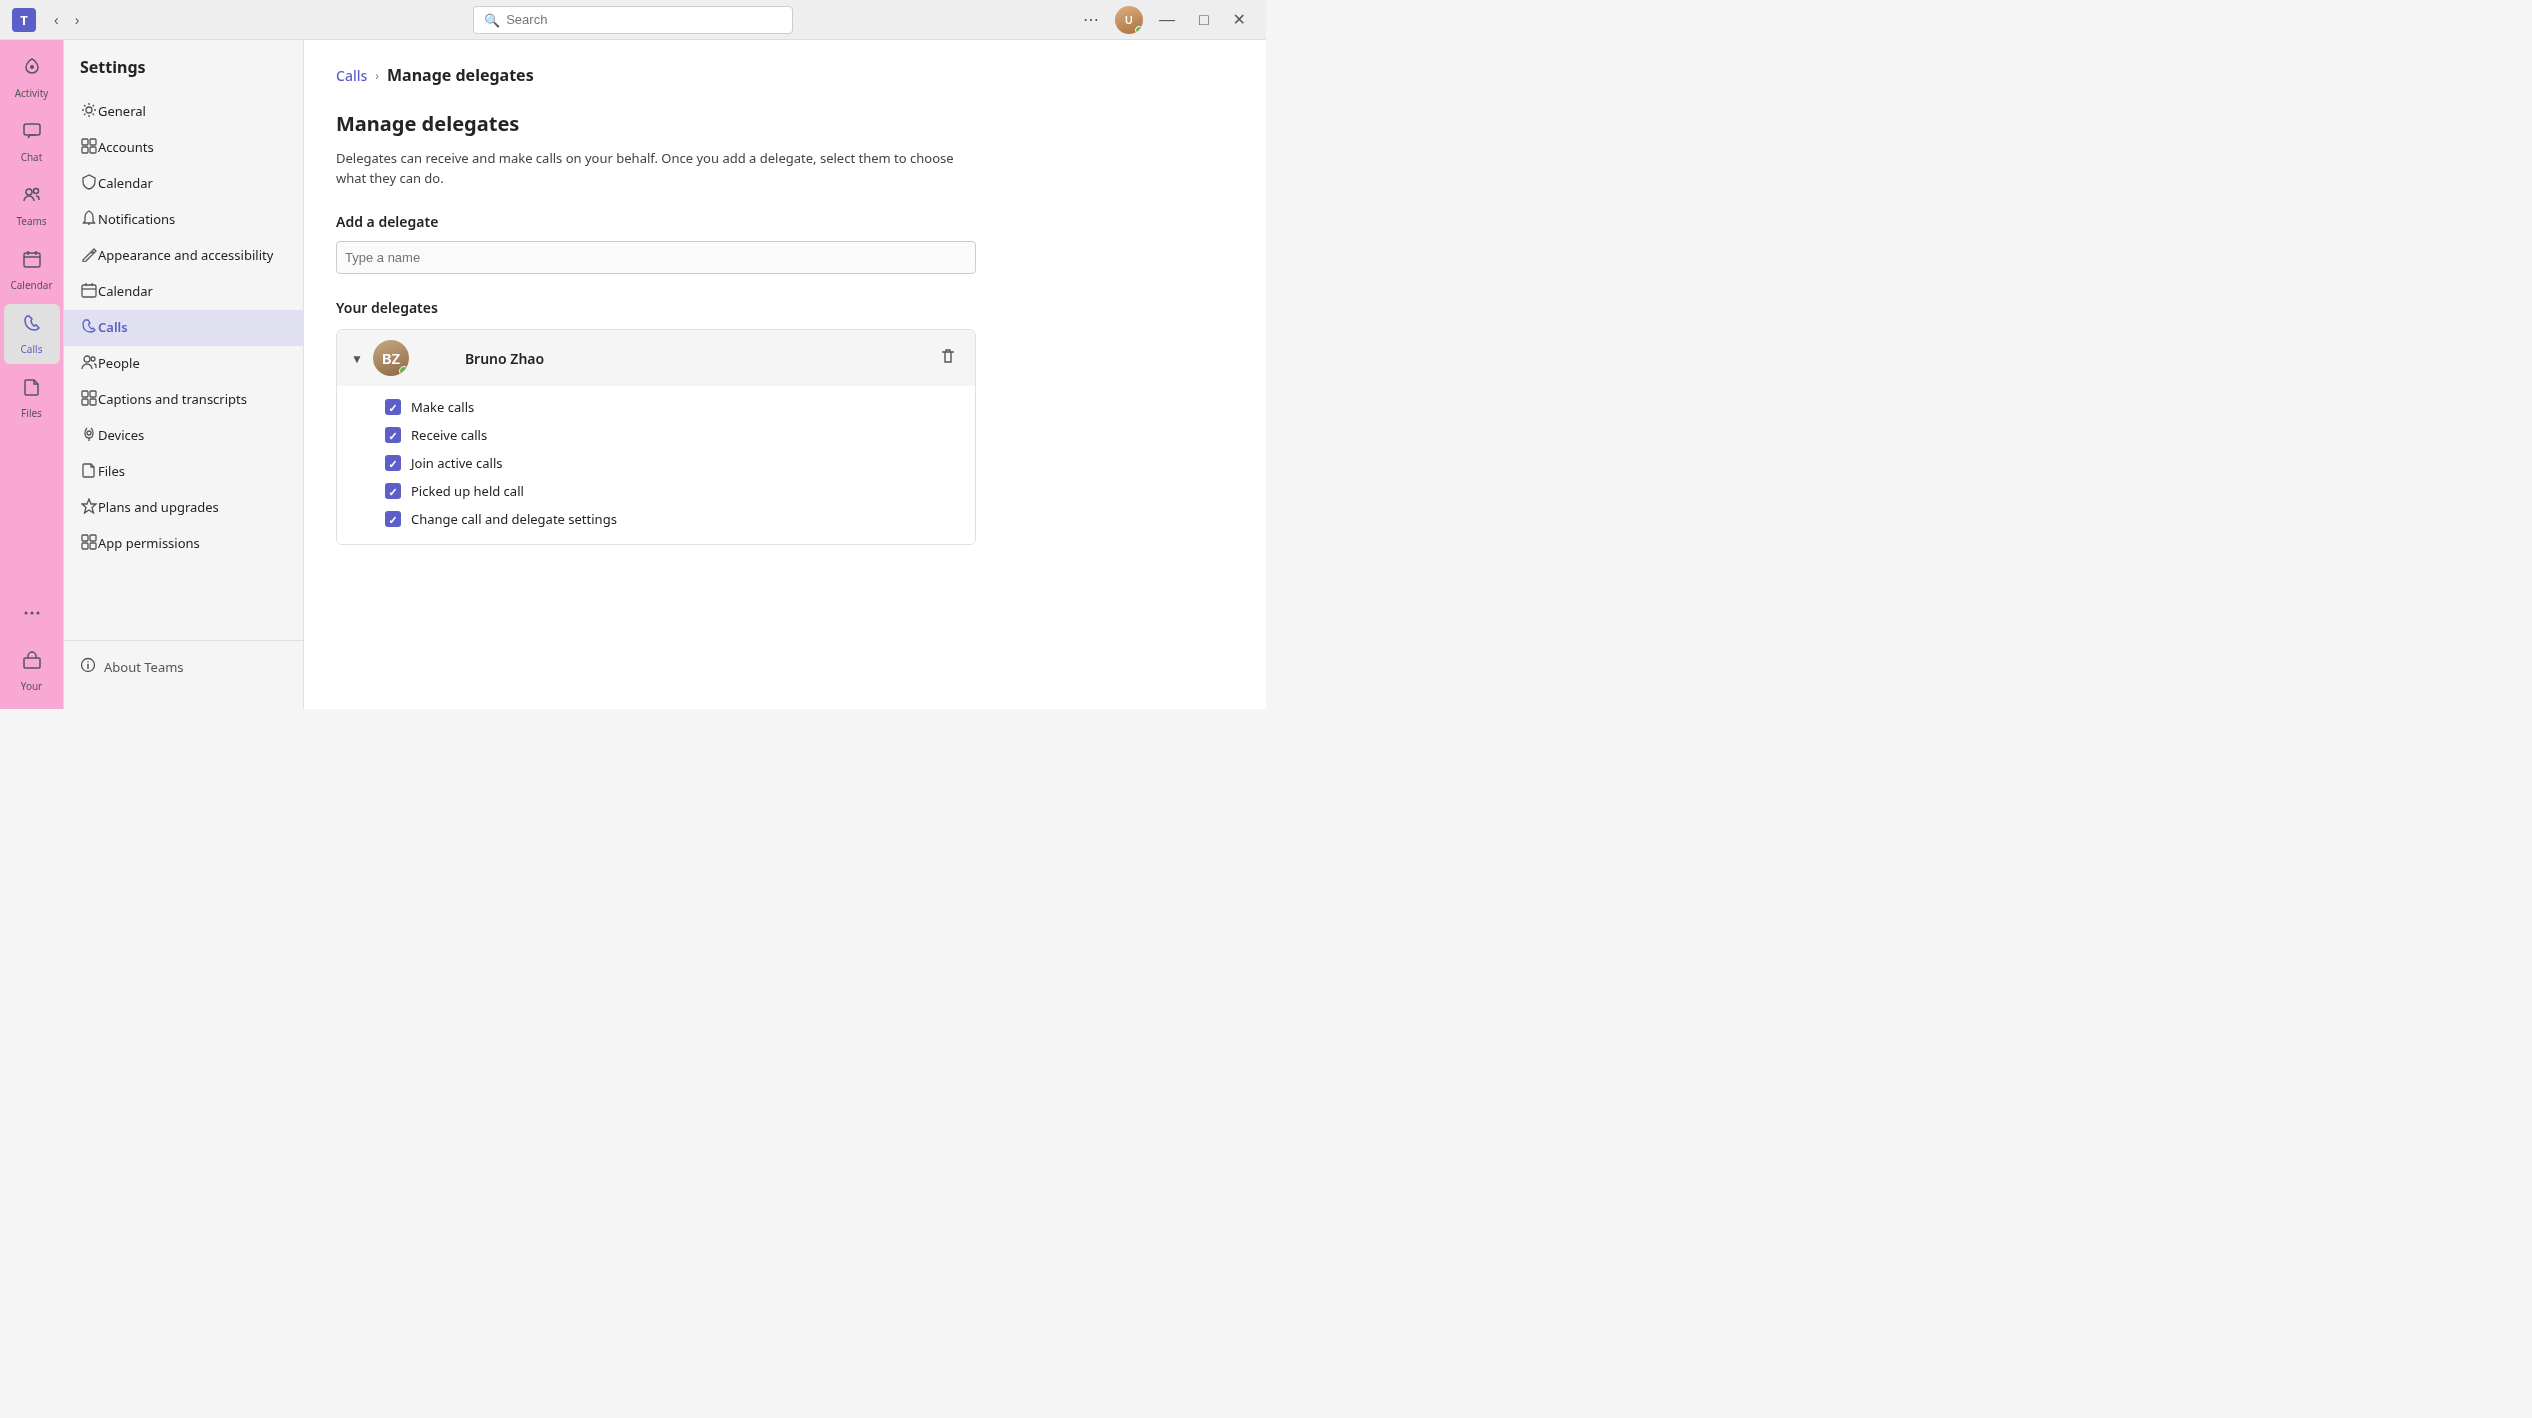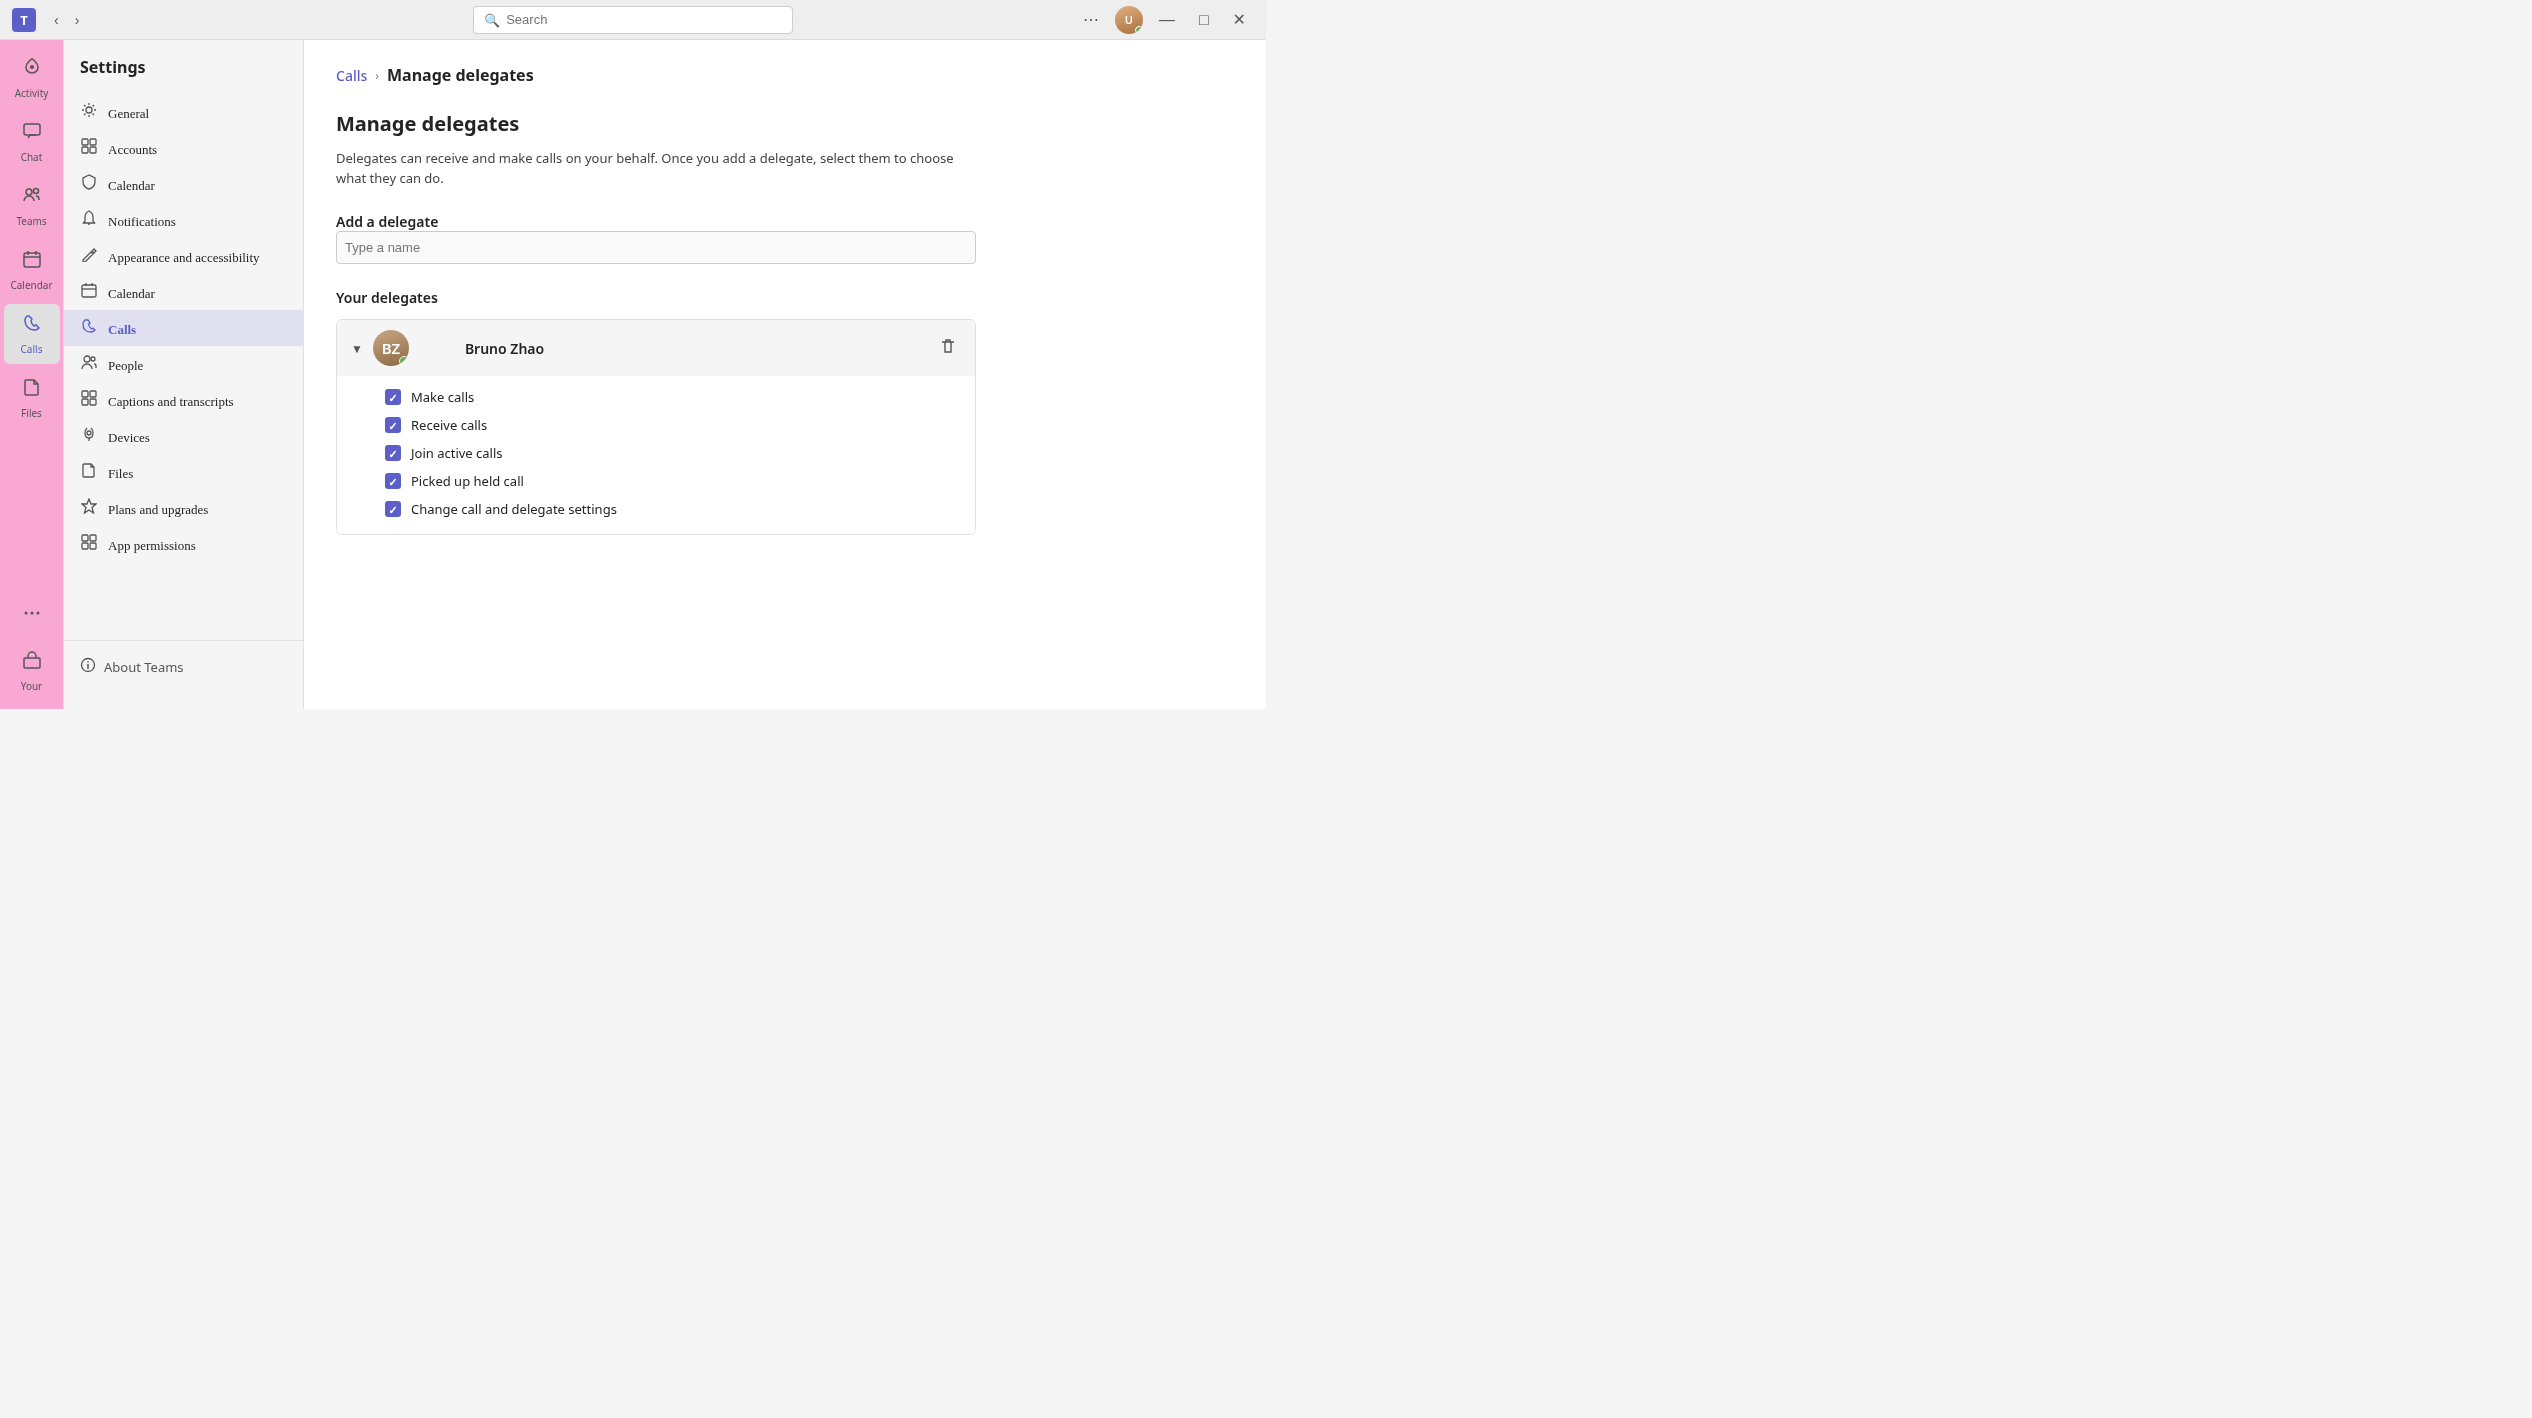--- a/index.html
+++ b/index.html
@@ -161,28 +161,26 @@
       font-weight: 700;
       padding: 0 16px 16px 16px;
       color: #242424;
     }
     .settings-menu {
       flex: 1;
       overflow-y: auto;
     }
     .settings-menu-item {
       display: flex;
-      align-items: flex-end;
+      align-items: flex-start;
       padding: 8px 16px;
       cursor: pointer;
-      gap: 10px;
       border-radius: 0;
       color: #242424;
       font-size: 13px;
-      font-family: Liberation Serif, serif;
     }
     .settings-menu-item.active {
       background: #e0e0f0;
       color: #5b5fc7;
       font-weight: 600;
     }
     .settings-menu-item.active .menu-icon { color: #5b5fc7; }
     .menu-icon {
       font-size: 15px;
       color: #555;
@@ -236,20 +234,21 @@
       color: #444;
       font-size: 13px;
       line-height: 1.5;
       margin-bottom: 24px;
       max-width: 640px;
     }
 
     .section-title {
       font-size: 14px;
       font-weight: 600;
+      margin-bottom: 10px;
       color: #242424;
     }
 
     .delegate-input {
       width: 640px;
       padding: 8px 8px;
       border: 1px solid #ccc;
       border-radius: 4px;
       font-size: 13px;
       color: #888;

